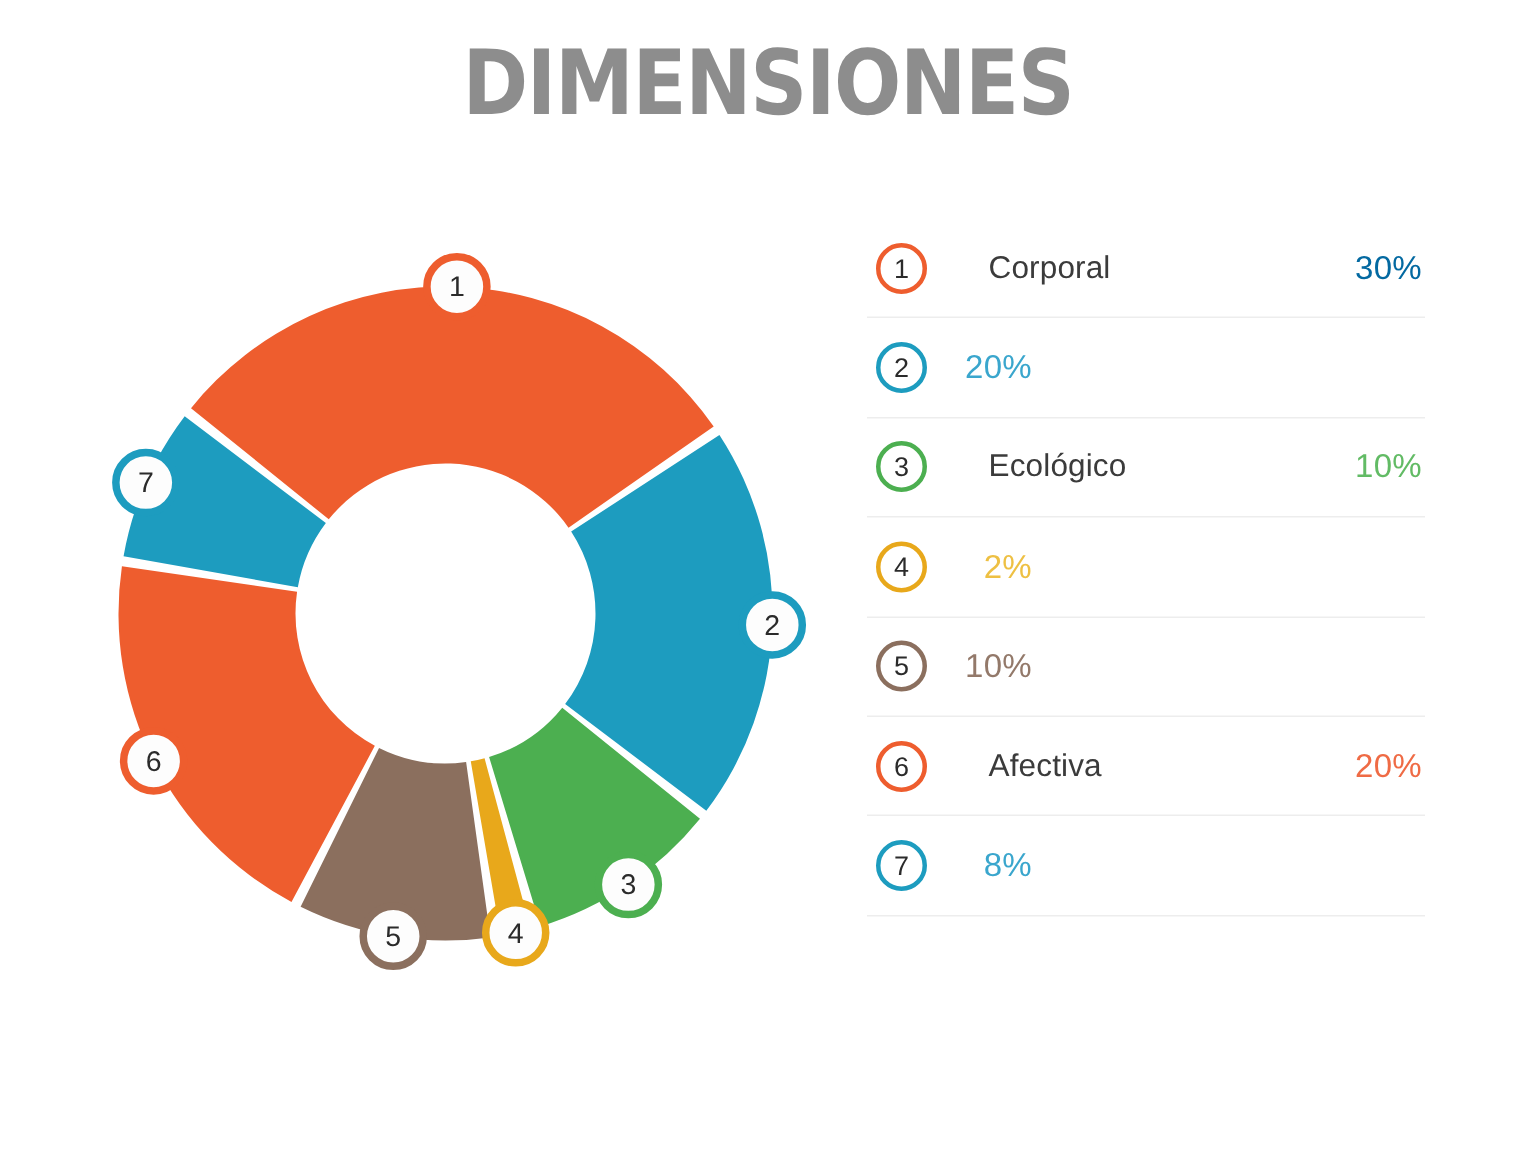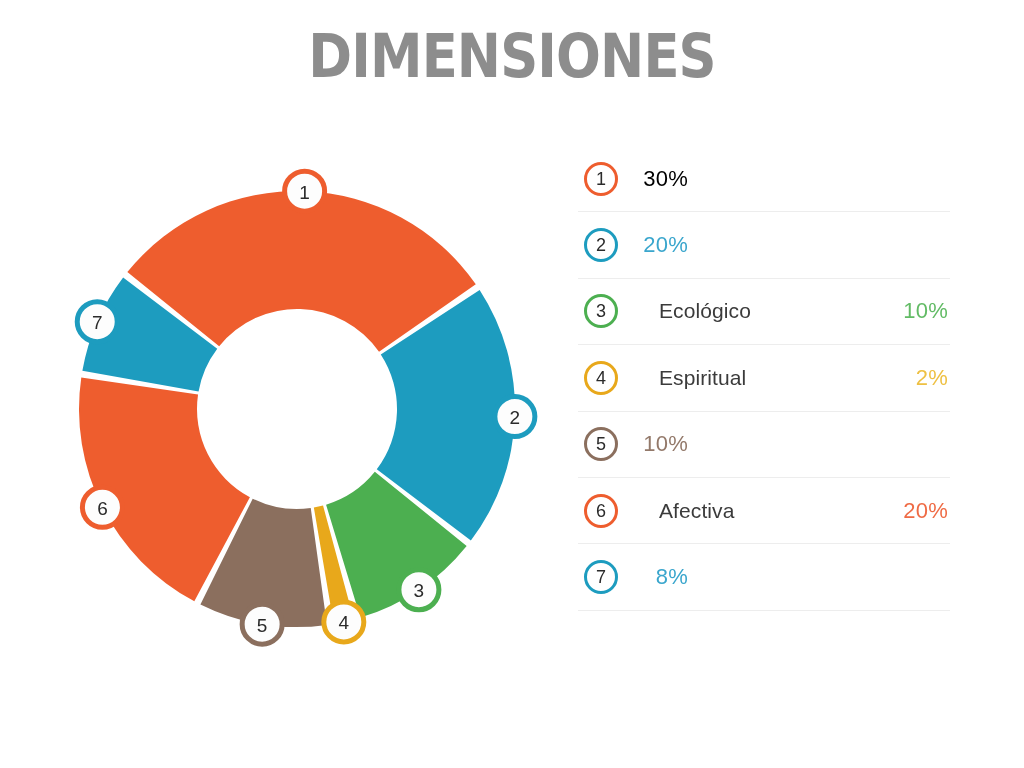--- a/index.html
+++ b/index.html
@@ -152,40 +152,40 @@
         </g>
       </g>
   </svg>
 </div>
 
 <div id="legend">
     <div class="legend-row">
       <div class="legend-marker" style="border-color: rgb(238, 93, 46);">
         <span>1</span>
       </div>
-      <div class="legend-value" style="color: #000000;">30%</div>
+      <div class="legend-label">Corporal</div>
+      <div class="legend-value" style="color: #0369a1;">30%</div>
     </div>
     <div class="legend-row">
       <div class="legend-marker" style="border-color: rgb(29, 156, 191);">
         <span>2</span>
       </div>
       <div class="legend-value" style="color: rgb(58, 166, 205);">20%</div>
     </div>
     <div class="legend-row">
       <div class="legend-marker" style="border-color: rgb(76, 175, 80);">
         <span>3</span>
       </div>
       <div class="legend-label">Ecológico</div>
       <div class="legend-value" style="color: rgb(98, 187, 101);">10%</div>
     </div>
     <div class="legend-row">
       <div class="legend-marker" style="border-color: rgb(232, 168, 27);">
         <span>4</span>
       </div>
-      <div class="legend-label">Espiritual</div>
       <div class="legend-value" style="color: rgb(238, 192, 67);">2%</div>
     </div>
     <div class="legend-row">
       <div class="legend-marker" style="border-color: rgb(139, 111, 94);">
         <span>5</span>
       </div>
       <div class="legend-value" style="color: rgb(147, 121, 106);">10%</div>
     </div>
     <div class="legend-row">
       <div class="legend-marker" style="border-color: rgb(238, 93, 46);">

